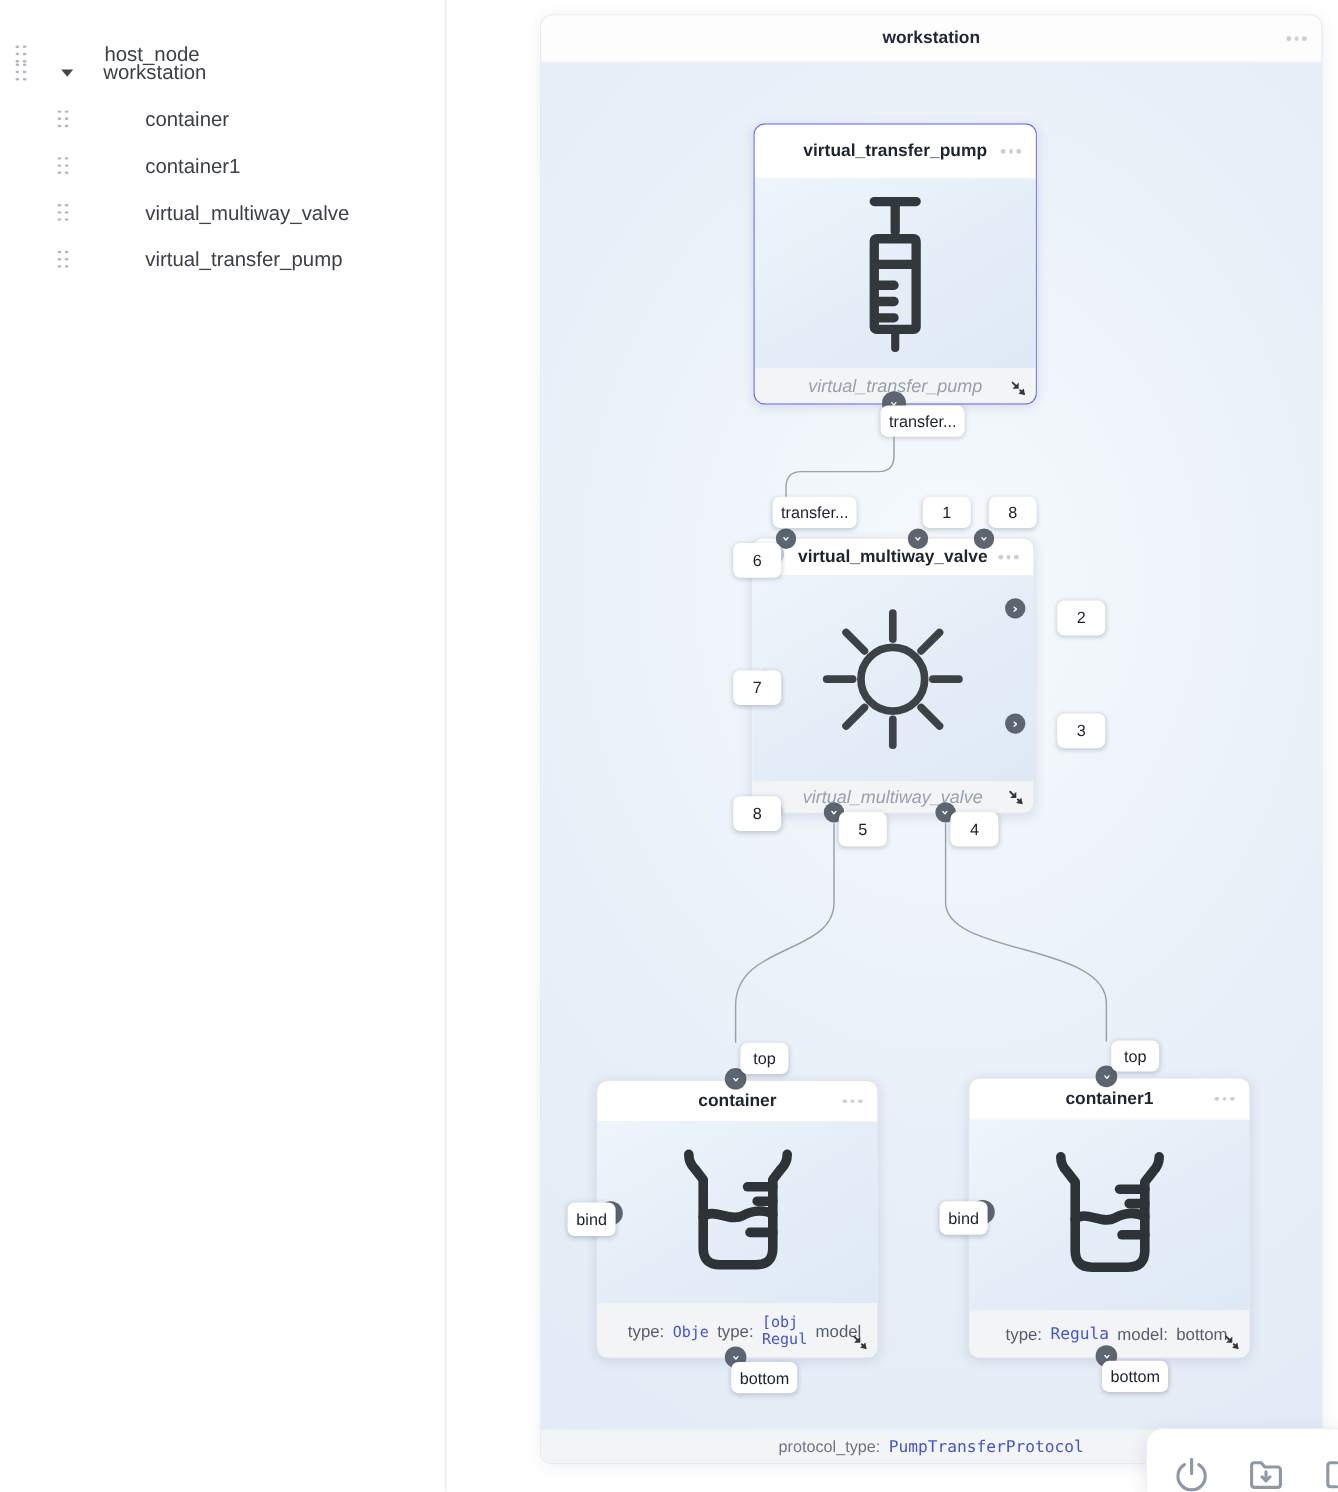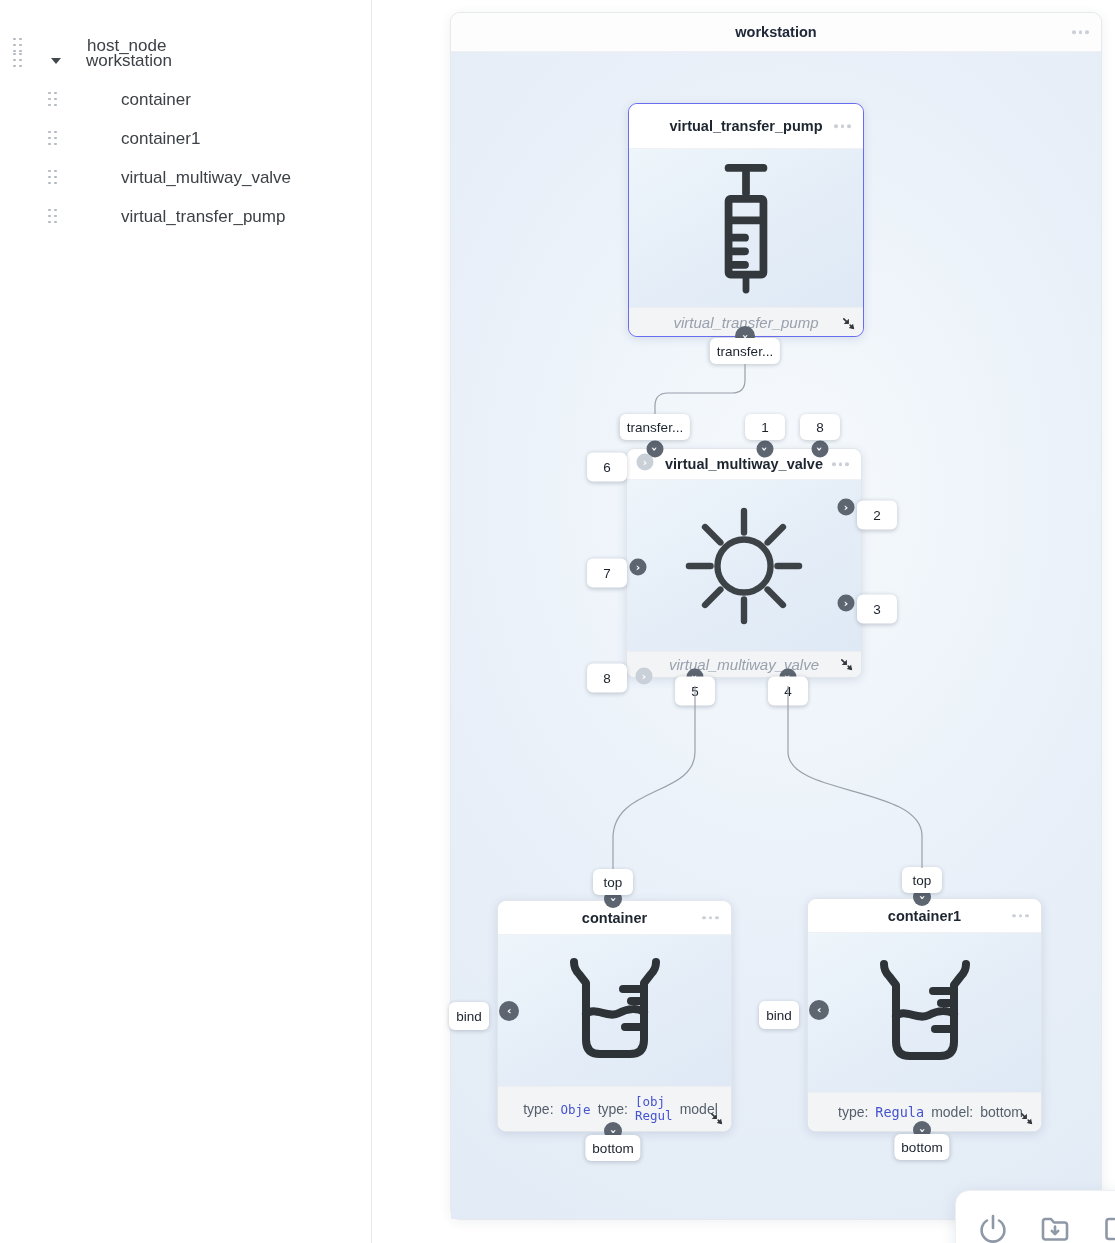--- a/index.html
+++ b/index.html
@@ -55,21 +55,21 @@
   .port{position:absolute;border-radius:50%;background:#5d6571;z-index:3;
     display:flex;align-items:center;justify-content:center;transform:translate(-50%,-50%);cursor:crosshair;}
   .port.light{background:#cad0d7;}
   .port .chev{color:#fff;font-size:11px;font-weight:bold;line-height:1;
     font-family:"DejaVu Sans",sans-serif;}
   .chev.down{transform:rotate(90deg);}
   .chev.left{transform:rotate(180deg);}
   .chip{position:absolute;transform:translate(-50%,-50%);background:#fff;border-radius:6px;
     box-shadow:0 1px 4px rgba(20,30,50,.22);height:26px;min-width:26px;padding:0 7px;
     display:flex;align-items:center;justify-content:center;font-size:13.5px;color:#1a222c;
-    z-index:4;white-space:nowrap;}
+    z-index:4;white-space:nowrap;margin-left:24px;}
   .edges{position:absolute;left:0;top:0;z-index:5;pointer-events:none;}
   
   .toolbar{position:absolute;left:955px;top:1190px;width:200px;height:80px;background:#fff;
     border:1px solid #eef0f4;border-radius:14px;box-shadow:0 4px 16px rgba(30,50,80,.10);
     z-index:6;display:flex;align-items:flex-start;gap:28px;padding:21px 0 0 20px;box-sizing:border-box;}
   .tb-icon{width:34px;height:34px;flex:0 0 auto;cursor:pointer;}
   svg{display:block;}
 </style>
 </head>
 <body>
@@ -147,20 +147,24 @@
 <div class="panel">
   <div class="panel-header">
     <span class="panel-title">workstation</span>
     <span class="menu-dots">
         <i></i>
         <i></i>
         <i></i>
       </span>
   </div>
   <div class="panel-canvas"></div>
+  <div class="panel-footer">
+    <span class="proto-label">protocol_type:</span>
+    <span class="mono-blue" style="font-size:13.5px;">PumpTransferProtocol</span>
+  </div>
 </div>
 
 <div class="node selected" style="left:628px;top:103px;width:234px;height:232px;">
   <div class="node-header" style="height:44px;">
     <span class="node-title">virtual_transfer_pump</span>
     <span class="menu-dots">
         <i></i>
         <i></i>
         <i></i>
       </span>

